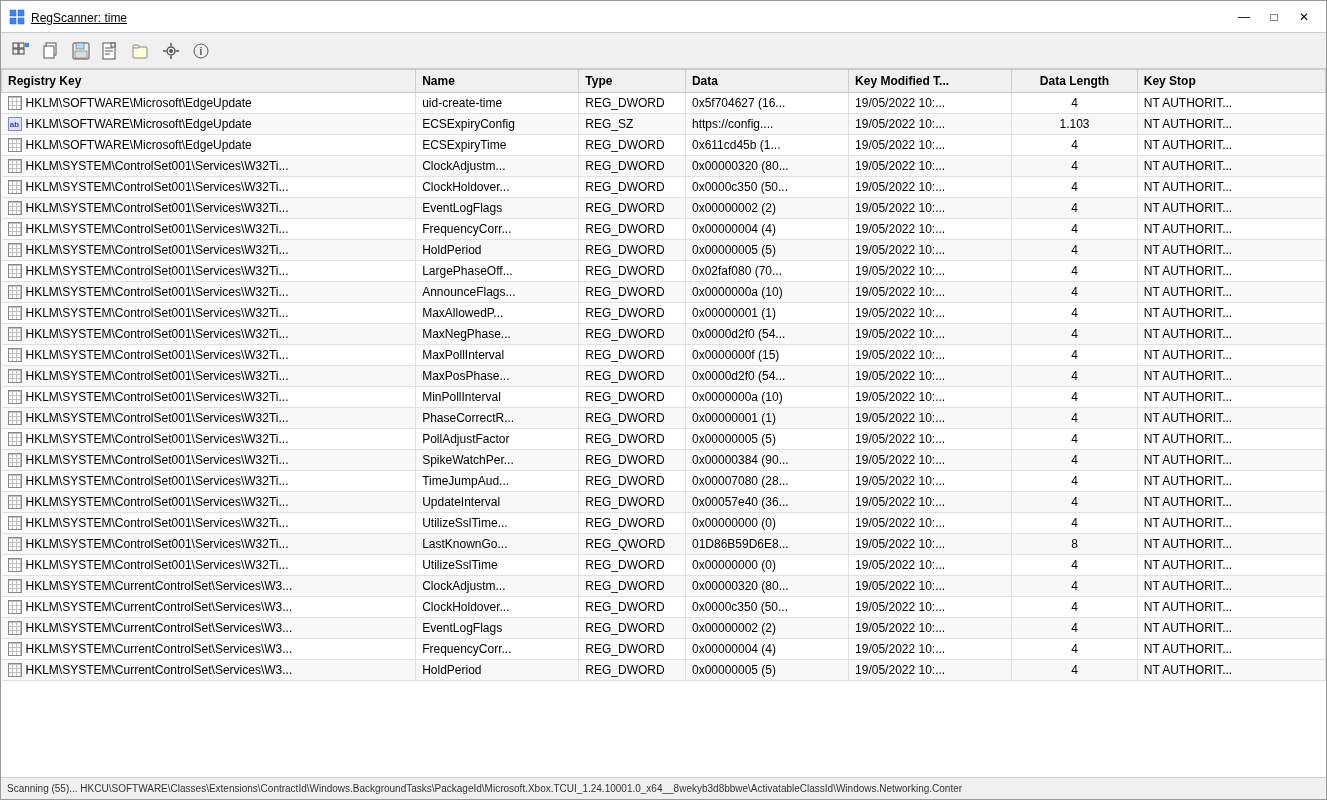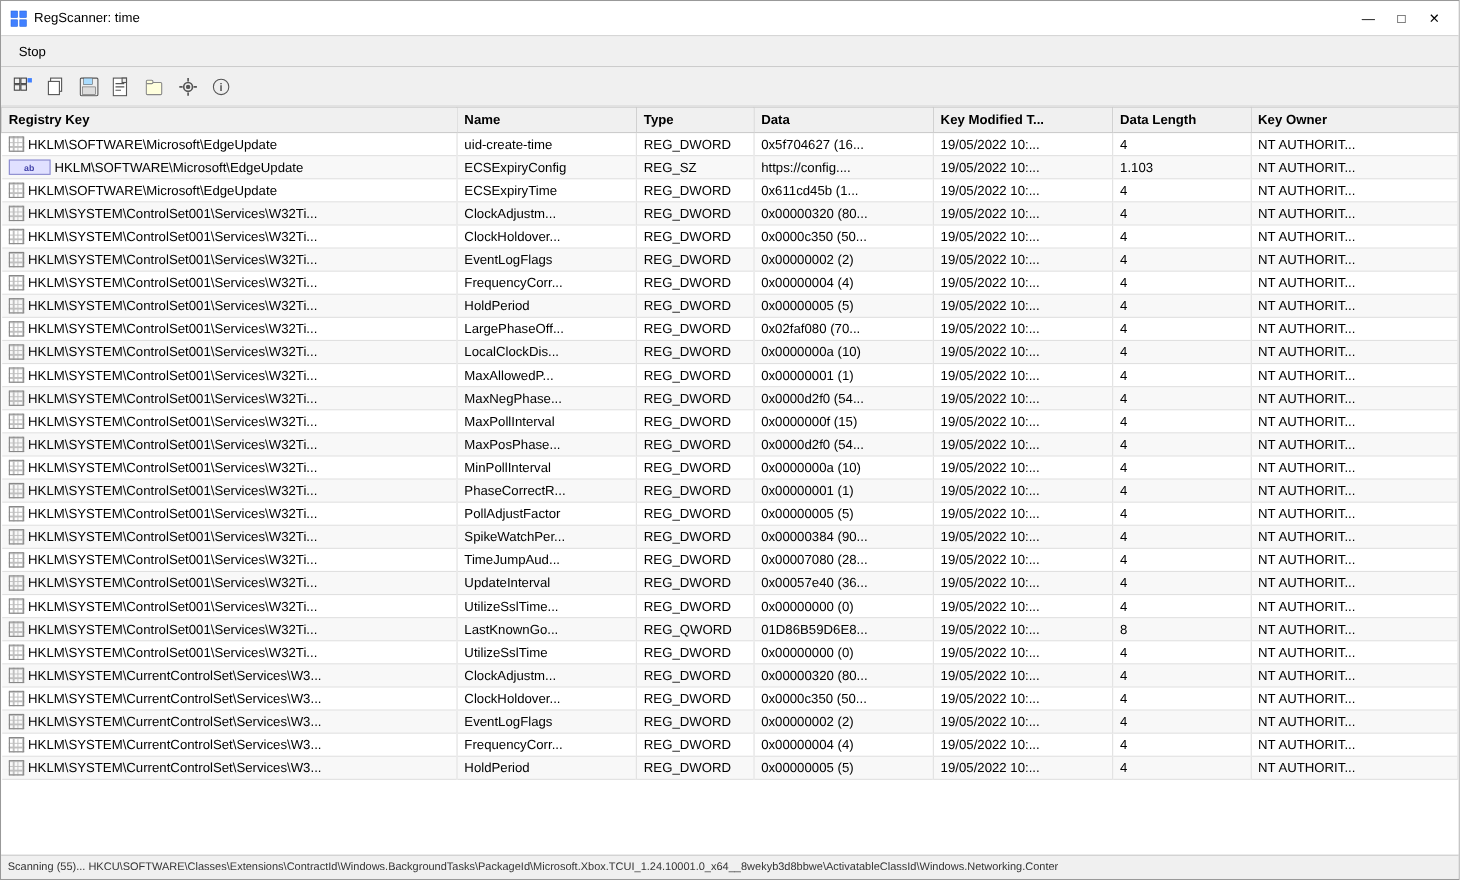--- a/index.html
+++ b/index.html
@@ -23,22 +23,23 @@
       background: #fff;
       height: 32px;
       display: flex;
       align-items: center;
       padding: 0 8px;
       border-bottom: 1px solid #ccc;
       justify-content: space-between;
     }
     .title-bar-left {
       display: flex;
-      align-items: flex-start;
+      align-items: flex-end;
       gap: 6px;
+      text-decoration: underline;
     }
     .title-icon {
       width: 16px;
       height: 16px;
       display: flex;
       align-items: center;
       justify-content: center;
       font-size: 14px;
     }
     .title-text {
@@ -159,39 +160,39 @@
           90deg,
           transparent,
           transparent 3px,
           #c0c0c0 3px,
           #c0c0c0 4px
         );
       border: 1px solid #888;
       margin-right: 4px;
     }
     .reg-icon-ab {
-      width: 38px;
+      width: 14px;
       height: 14px;
       min-width: 14px;
       background: #e0e0ff;
       border: 1px solid #8888cc;
       margin-right: 4px;
       font-size: 8px;
       display: flex;
       align-items: center;
       justify-content: center;
       color: #4444aa;
       font-weight: bold;
     }
     .col-key { width: 330px; margin-top: 36px; }
     .col-name { width: 130px; }
     .col-type { width: 85px; }
     .col-data { width: 130px; margin-left: 48px; }
     .col-modified { width: 130px; }
-    .col-length { width: 100px; }
+    .col-length { width: 100px; text-align: center; }
     .col-owner { width: 150px; }
     .status-bar {
       height: 22px;
       background: #f0f0f0;
       border-top: 1px solid #ccc;
       display: flex;
       align-items: center;
       padding: 0 6px;
       font-size: 10px;
       color: #333;
@@ -214,23 +215,20 @@
       </div>
       <span class="title-text">RegScanner:  time</span>
     </div>
     <div class="title-bar-controls">
       <button class="win-btn">—</button>
       <button class="win-btn">□</button>
       <button class="win-btn close">✕</button>
     </div>
   </div>
 
-  <div class="menu-bar">
-    <div class="menu-item">Stop</div>
-  </div>
 
   <div class="toolbar">
     <button class="toolbar-btn" title="Scan">
       <svg width="18" height="18" viewBox="0 0 18 18">
         <rect x="1" y="1" width="5" height="5" fill="none" stroke="#444" stroke-width="1"></rect>
         <rect x="7" y="1" width="5" height="5" fill="none" stroke="#444" stroke-width="1"></rect>
         <rect x="1" y="7" width="5" height="5" fill="none" stroke="#444" stroke-width="1"></rect>
         <rect x="7" y="7" width="5" height="5" fill="none" stroke="#444" stroke-width="1"></rect>
         <rect x="13" y="1" width="4" height="4" fill="#4080ff"></rect>
       </svg>
@@ -285,21 +283,21 @@
     <div class="table-container">
       <table>
         <thead>
           <tr>
             <th class="col-key">Registry Key</th>
             <th class="col-name">Name</th>
             <th class="col-type">Type</th>
             <th class="col-data">Data</th>
             <th class="col-modified">Key Modified T...</th>
             <th class="col-length">Data Length</th>
-            <th class="col-owner">Key Owner</th>
+            <th class="col-owner">Key Stop</th>
           </tr>
         </thead>
         <tbody id="table-body">
         <tr>
               <td class="col-key">
                 <div class="reg-cell">
                   <div class="reg-icon-grid"></div>
                   <span>HKLM\SOFTWARE\Microsoft\EdgeUpdate</span>
                 </div>
               </td>
@@ -422,21 +420,21 @@
               <td class="col-length">4</td>
               <td class="col-owner">NT AUTHORIT...</td>
             </tr>
             <tr>
               <td class="col-key">
                 <div class="reg-cell">
                   <div class="reg-icon-grid"></div>
                   <span>HKLM\SYSTEM\ControlSet001\Services\W32Ti...</span>
                 </div>
               </td>
-              <td class="col-name">LocalClockDis...</td>
+              <td class="col-name">AnnounceFlags...</td>
               <td class="col-type">REG_DWORD</td>
               <td class="col-data">0x0000000a (10)</td>
               <td class="col-modified">19/05/2022 10:...</td>
               <td class="col-length">4</td>
               <td class="col-owner">NT AUTHORIT...</td>
             </tr>
             <tr>
               <td class="col-key">
                 <div class="reg-cell">
                   <div class="reg-icon-grid"></div>

